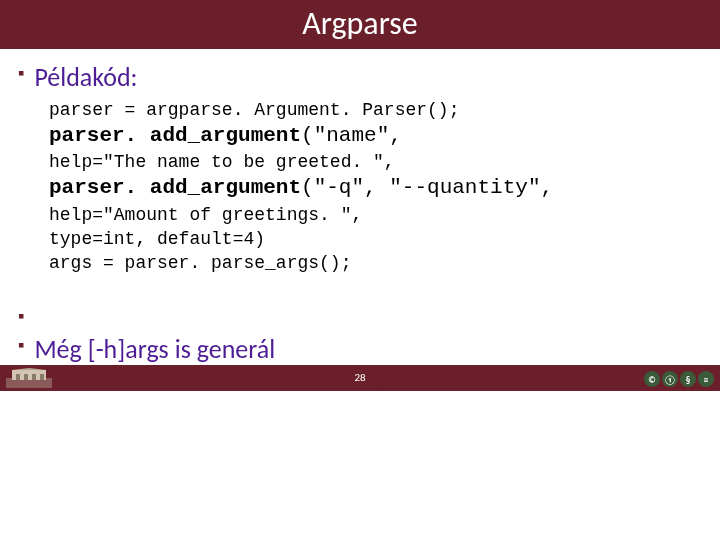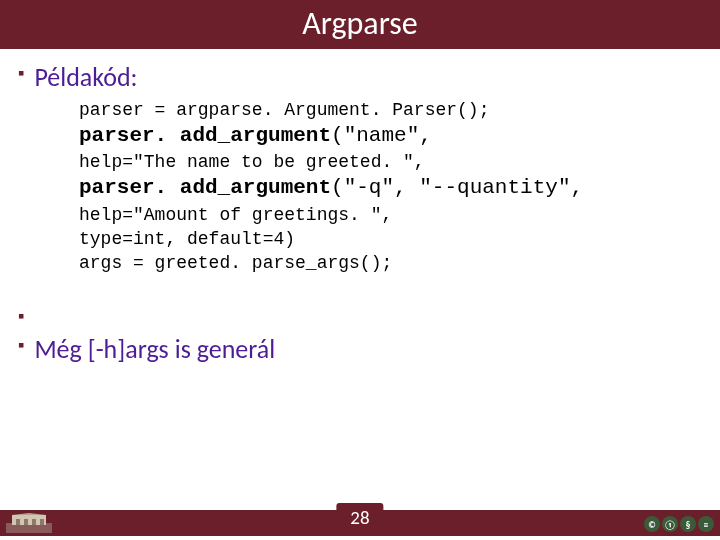--- a/index.html
+++ b/index.html
@@ -1,29 +1,29 @@
 <!DOCTYPE html>
 <html><head>
 <meta charset="utf-8">
 <style>
   * { box-sizing: border-box; margin: 0; padding: 0; }
   html, body { width: 720px; height: 540px; font-family: Calibri, Arial, sans-serif; background: #fff; overflow: hidden; }
-  .slide { width: 720px; height: 536px; position: relative; display: flex; flex-direction: column; }
+  .slide { width: 720px; height: 391px; position: relative; display: flex; flex-direction: column; }
   .title-bar { background: #6b1f2a; color: #fff; padding: 4px 0 6px 0; text-align: center; font-size: 32px; font-weight: 400; }
   .content { padding: 12px 18px 0 18px; flex: 1; }
   .bullet { display: flex; align-items: flex-start; margin-bottom: 4px; }
   .sq { color: #6b1f2a; font-size: 18px; margin-right: 10px; line-height: 1.4; flex-shrink: 0; }
   .btxt { font-size: 26px; color: #4c1d95; line-height: 1.25; }
-  .codeblock { margin-left: 61px; margin-bottom: 2px; }
+  .codeblock { margin-left: 31px; margin-bottom: 2px; }
   .mono { font-family: "Courier New", monospace; font-size: 18px; color: #000; line-height: 1.35; white-space: pre; }
   .mono.big { font-size: 21px; font-weight: bold; }
   .mono.big .norm { font-weight: normal; }
   .bottom-bullets { margin-top: 28px; }
   .footer { position: absolute; bottom: 0; left: 0; right: 0; height: 26px; background: #6b1f2a; display: flex; align-items: center; justify-content: center; }
-  .page-num { position: absolute; bottom: 4px; left: 50%; transform: translateX(-50%); background: #6b1f2a; color: #fff; font-size: 19px; padding: 3px 14px; border-radius: 3px; z-index: 2; }
+  .page-num { position: absolute; bottom: 4px; left: 50%; transform: translateX(-50%); background: #6b1f2a; color: #fff; font-size: 11px; padding: 3px 14px; border-radius: 3px; z-index: 2; }
   .logo-left { position: absolute; left: 6px; bottom: 3px; width: 46px; height: 20px; z-index: 3; }
   .logo-left svg { width: 100%; height: 100%; }
   .badges { position: absolute; right: 6px; bottom: 4px; display: flex; gap: 2px; z-index: 3; }
   .badge { width: 16px; height: 16px; border-radius: 50%; background: #3a5a3a; color: #fff; font-size: 9px; display: flex; align-items: center; justify-content: center; font-weight: bold; }
 </style>
 </head>
 <body>
 
 <div class="slide">
   <div class="title-bar">
@@ -37,21 +37,21 @@
       <span class="btxt">Példakód:</span>
     </div>
 
     <div class="codeblock">
       <div class="mono">parser = argparse. Argument. Parser();</div>
       <div class="mono big"><span>parser. add_argument</span><span class="norm">("name",</span></div>
       <div class="mono">help="The name to be greeted. ",</div>
       <div class="mono big"><span>parser. add_argument</span><span class="norm">("-q", "--quantity",</span></div>
       <div class="mono">help="Amount of greetings. ",</div>
       <div class="mono">type=int, default=4)</div>
-      <div class="mono">args = greeted. parse_args();</div>
+      <div class="mono">args = parser. parse_args();</div>
     </div>
 
     <div class="bottom-bullets">
       <div class="bullet">
         <span class="sq">▪</span>
       </div>
       <div class="bullet">
         <span class="sq">▪</span>
         <span class="btxt">Még [-h]args is generál</span>
       </div>

